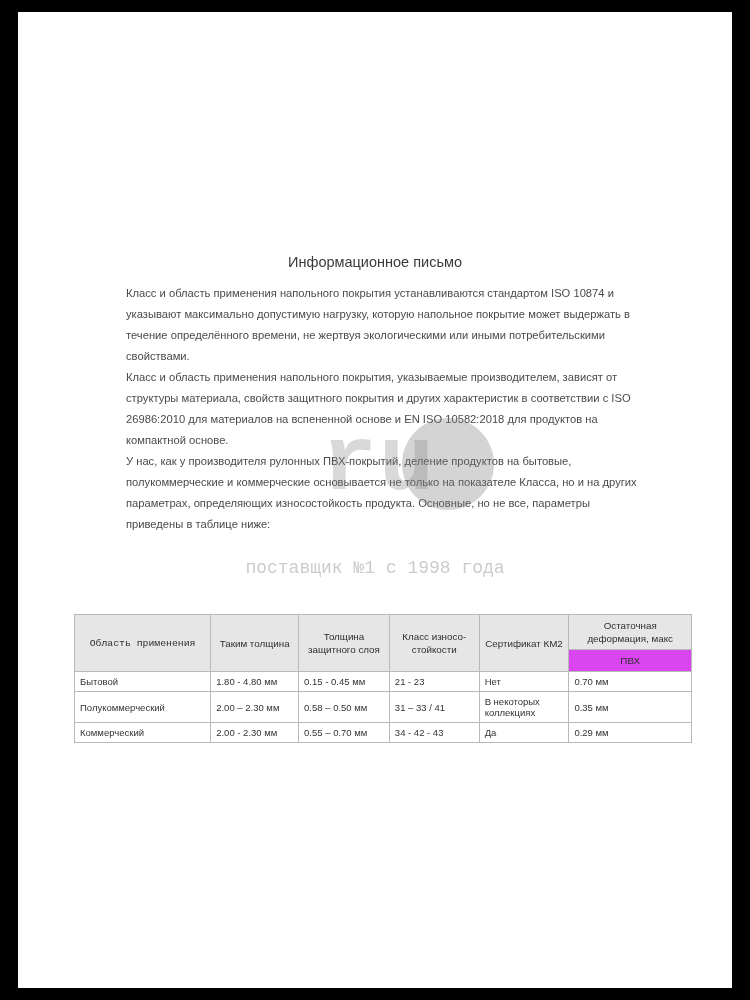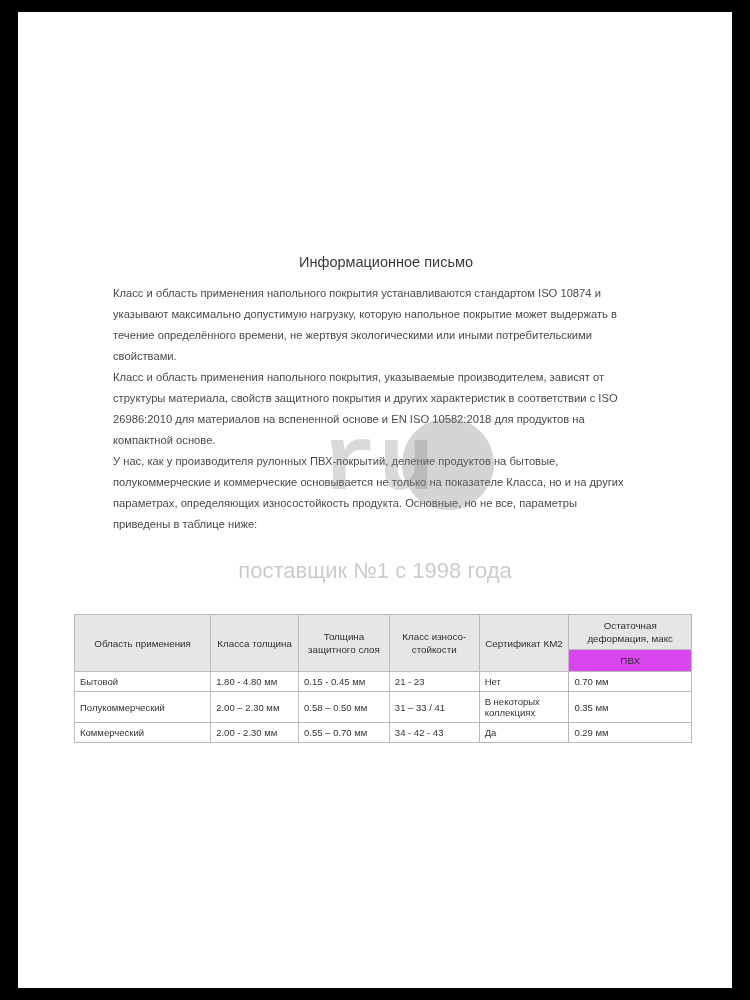--- a/index.html
+++ b/index.html
@@ -24,31 +24,31 @@
   }
   .doc-body {
     position: absolute;
     left: 0;
     top: 0;
     width: 714px;
     height: 976px;
   }
   .doc-title {
     position: absolute;
-    left: 11px;
+    left: 0;
     top: 242px;
     width: 714px;
     text-align: center;
     font-size: 14.5px;
     color: #3a3a3a;
     font-family: "Liberation Sans", sans-serif;
   }
   .para {
     position: absolute;
-    left: 95px;
+    left: 108px;
     width: 520px;
     font-size: 11.2px;
     line-height: 21px;
     color: #4a4a4a;
     text-align: left;
   }
   #para0 { top: 271px; }
   #para1 { top: 355px; }
   #para2 { top: 439px; }
   #para3 { top: 530px; }
@@ -79,23 +79,23 @@
     color: rgba(130,130,130,0.30);
     letter-spacing: 2px;
     font-family: Liberation Mono, monospace;
   }
   .wm-sub {
     position: absolute;
     left: 0;
     top: 146px;
     width: 714px;
     text-align: center;
-    font-size: 22px;
+    font-size: 18px;
     color: rgba(140,140,140,0.45);
-    font-family: Liberation Sans, sans-serif;
+    font-family: Liberation Mono, monospace;
   }
   .wm-circle {
     position: absolute;
     left: 384px;
     top: 6px;
     width: 92px;
     height: 92px;
     border-radius: 50%;
     background: rgba(120,120,120,0.32);
   }
@@ -123,21 +123,21 @@
     color: #2f2f2f;
     font-size: 9.8px;
     line-height: 13px;
   }
   .tbl thead th.sub {
     background: #d946ef;
     font-size: 9.8px;
   }
   .tbl td.c { text-align: left; }
   .tbl td.l { text-align: left; }
-  .col-area  { width: 148px; }
+  .col-area  { width: 148px; font-family: Liberation Mono, monospace; }
   .col-total { width: 98px; }
   .col-wear  { width: 98px; }
   .col-class { width: 98px; }
   .col-cert  { width: 92px; }
   .col-def   { width: 140px; margin-top: 28px; }
 </style>
 </head>
 <body>
 
 <div class="page">
@@ -153,21 +153,21 @@
     <div class="watermark">
       <div class="wm-circle"></div>
       <div class="wm-text">ru</div>
       <div class="wm-sub">поставщик №1 с 1998 года</div>
     </div>
 
     <table class="tbl">
       <thead>
         <tr>
           <th class="col-area" rowspan="2">Область применения</th>
-          <th class="col-total" rowspan="2">Класса толщина</th>
+          <th class="col-total" rowspan="2">Таким толщина</th>
           <th class="col-wear" rowspan="2">Толщина защитного слоя</th>
           <th class="col-class" rowspan="2">Класс износо-стойкости</th>
           <th class="col-cert" rowspan="2">Сертификат КМ2</th>
           <th class="col-def">Остаточная деформация, макс</th>
         </tr>
         <tr>
           <th class="sub">ПВХ</th>
         </tr>
       </thead>
       <tbody>

